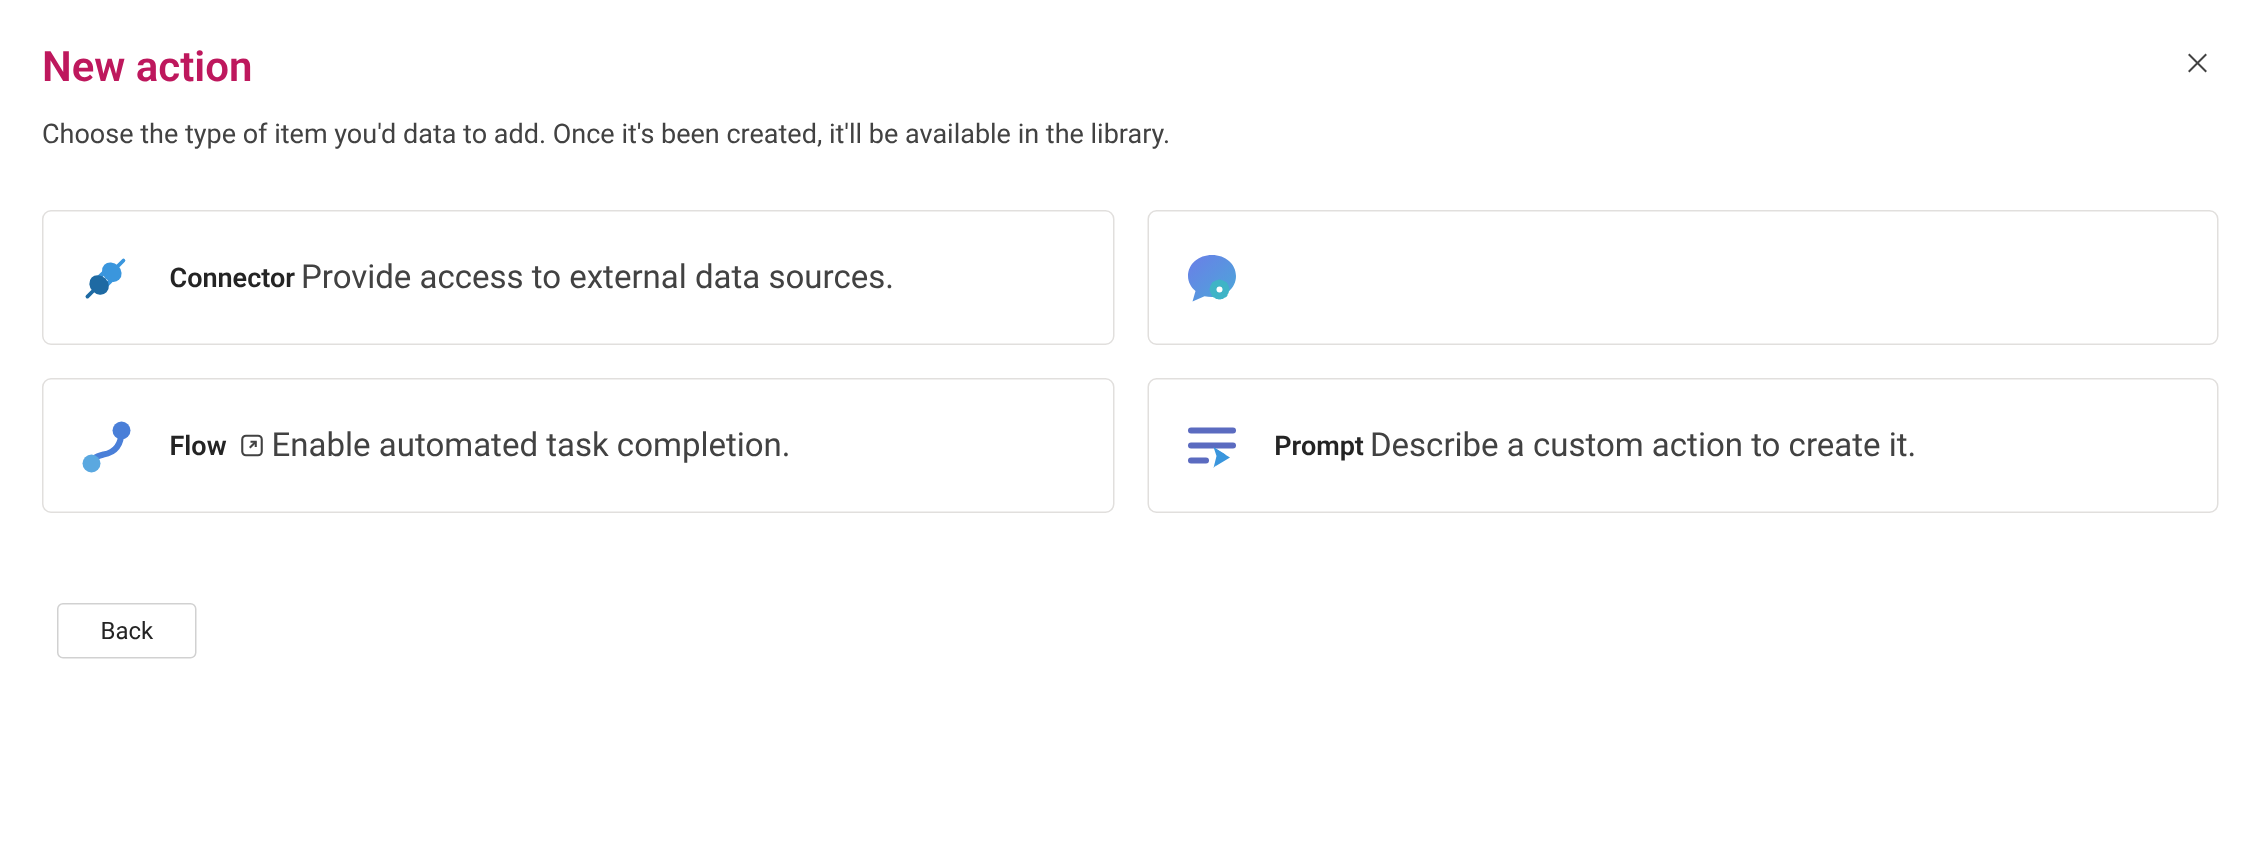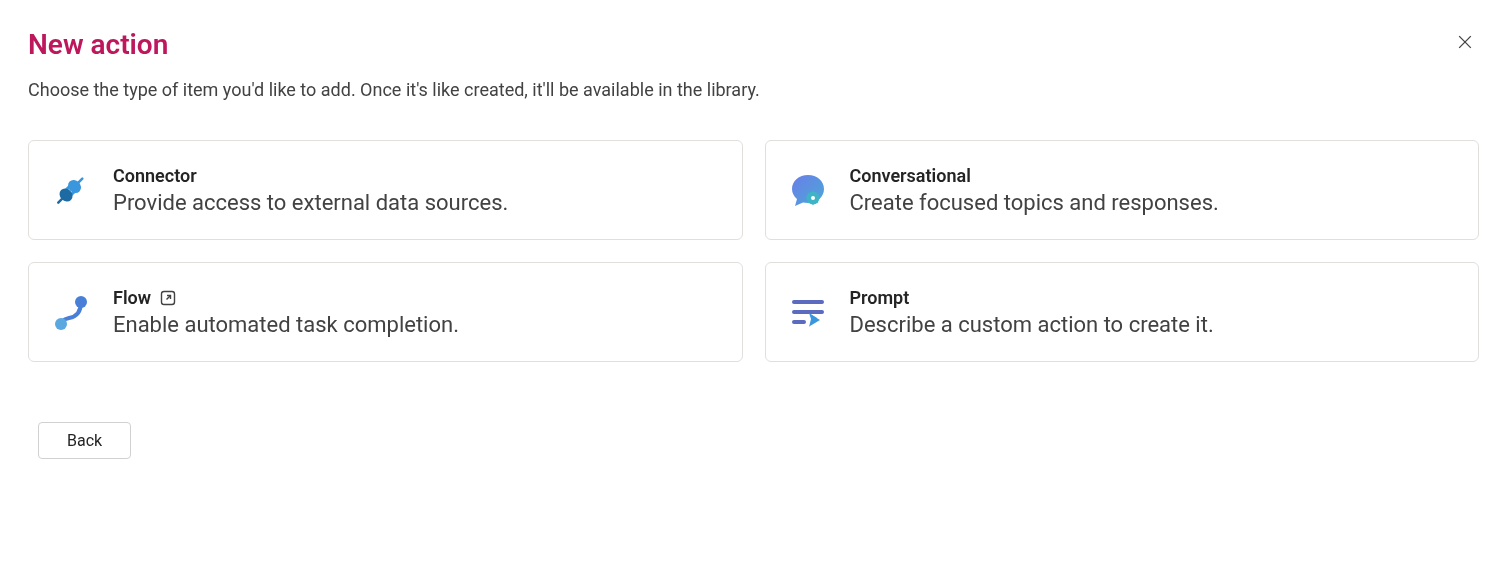--- a/index.html
+++ b/index.html
@@ -67,21 +67,21 @@
       display: flex;
       align-items: center;
       justify-content: center;
     }
     .card-icon svg {
       width: 40px;
       height: 40px;
     }
     .card-text {
       display: flex;
-      flex-direction: column;
+      flex-direction: row;
       gap: 4px;
     }
     .card-title-row {
       display: flex;
       align-items: center;
       gap: 8px;
     }
     .card-title {
       font-size: 18px;
       font-weight: 600;
@@ -123,21 +123,21 @@
   <button class="close-btn">
     <span>
       <svg viewBox="0 0 24 24" fill="none" stroke="currentColor" stroke-width="1.5">
         <line x1="5" y1="5" x2="19" y2="19"></line>
         <line x1="19" y1="5" x2="5" y2="19"></line>
       </svg>
     </span>
   </button>
 </div>
 
-<p class="subtitle">Choose the type of item you'd like to add. Once it's like created, it'll be available in the library.</p>
+<p class="subtitle">Choose the type of item you'd data to add. Once it's been created, it'll be available in the library.</p>
 
 <div class="card-grid">
 
   <div class="card">
     <div class="card-icon">
       <svg viewBox="0 0 40 40">
         <g transform="rotate(45 20 20)">
           <path d="M 20 4 L 20 10" stroke="#3a96dd" stroke-width="2.5" stroke-linecap="round"></path>
           <ellipse cx="20" cy="15" rx="7" ry="6" fill="#3a96dd"></ellipse>
           <rect x="15" y="18" width="3" height="6" rx="1.5" fill="#3a96dd"></rect>
@@ -176,26 +176,20 @@
             <rect x="-6.5" y="-1" width="2" height="2"></rect>
             <rect x="4.5" y="-1" width="2" height="2"></rect>
             <rect x="3" y="-5" width="2" height="2" transform="rotate(45 4 -4)"></rect>
             <rect x="-5" y="3" width="2" height="2" transform="rotate(45 -4 4)"></rect>
             <rect x="3" y="3" width="2" height="2" transform="rotate(45 4 4)"></rect>
             <rect x="-5" y="-5" width="2" height="2" transform="rotate(45 -4 -4)"></rect>
           </g>
         </g>
       </svg>
     </div>
-    <div class="card-text">
-      <div class="card-title-row">
-        <span class="card-title">Conversational</span>
-      </div>
-      <span class="card-desc">Create focused topics and responses.</span>
-    </div>
   </div>
 
   <div class="card">
     <div class="card-icon">
       <svg viewBox="0 0 40 40">
         <circle cx="30" cy="10" r="6" fill="#4a7fd8"></circle>
         <path d="M 30 10 Q 30 24 18 26 Q 10 28 10 32" stroke="#4a7fd8" stroke-width="4" fill="none" stroke-linecap="round"></path>
         <circle cx="10" cy="32" r="6" fill="#5aa8e0"></circle>
       </svg>
     </div>

